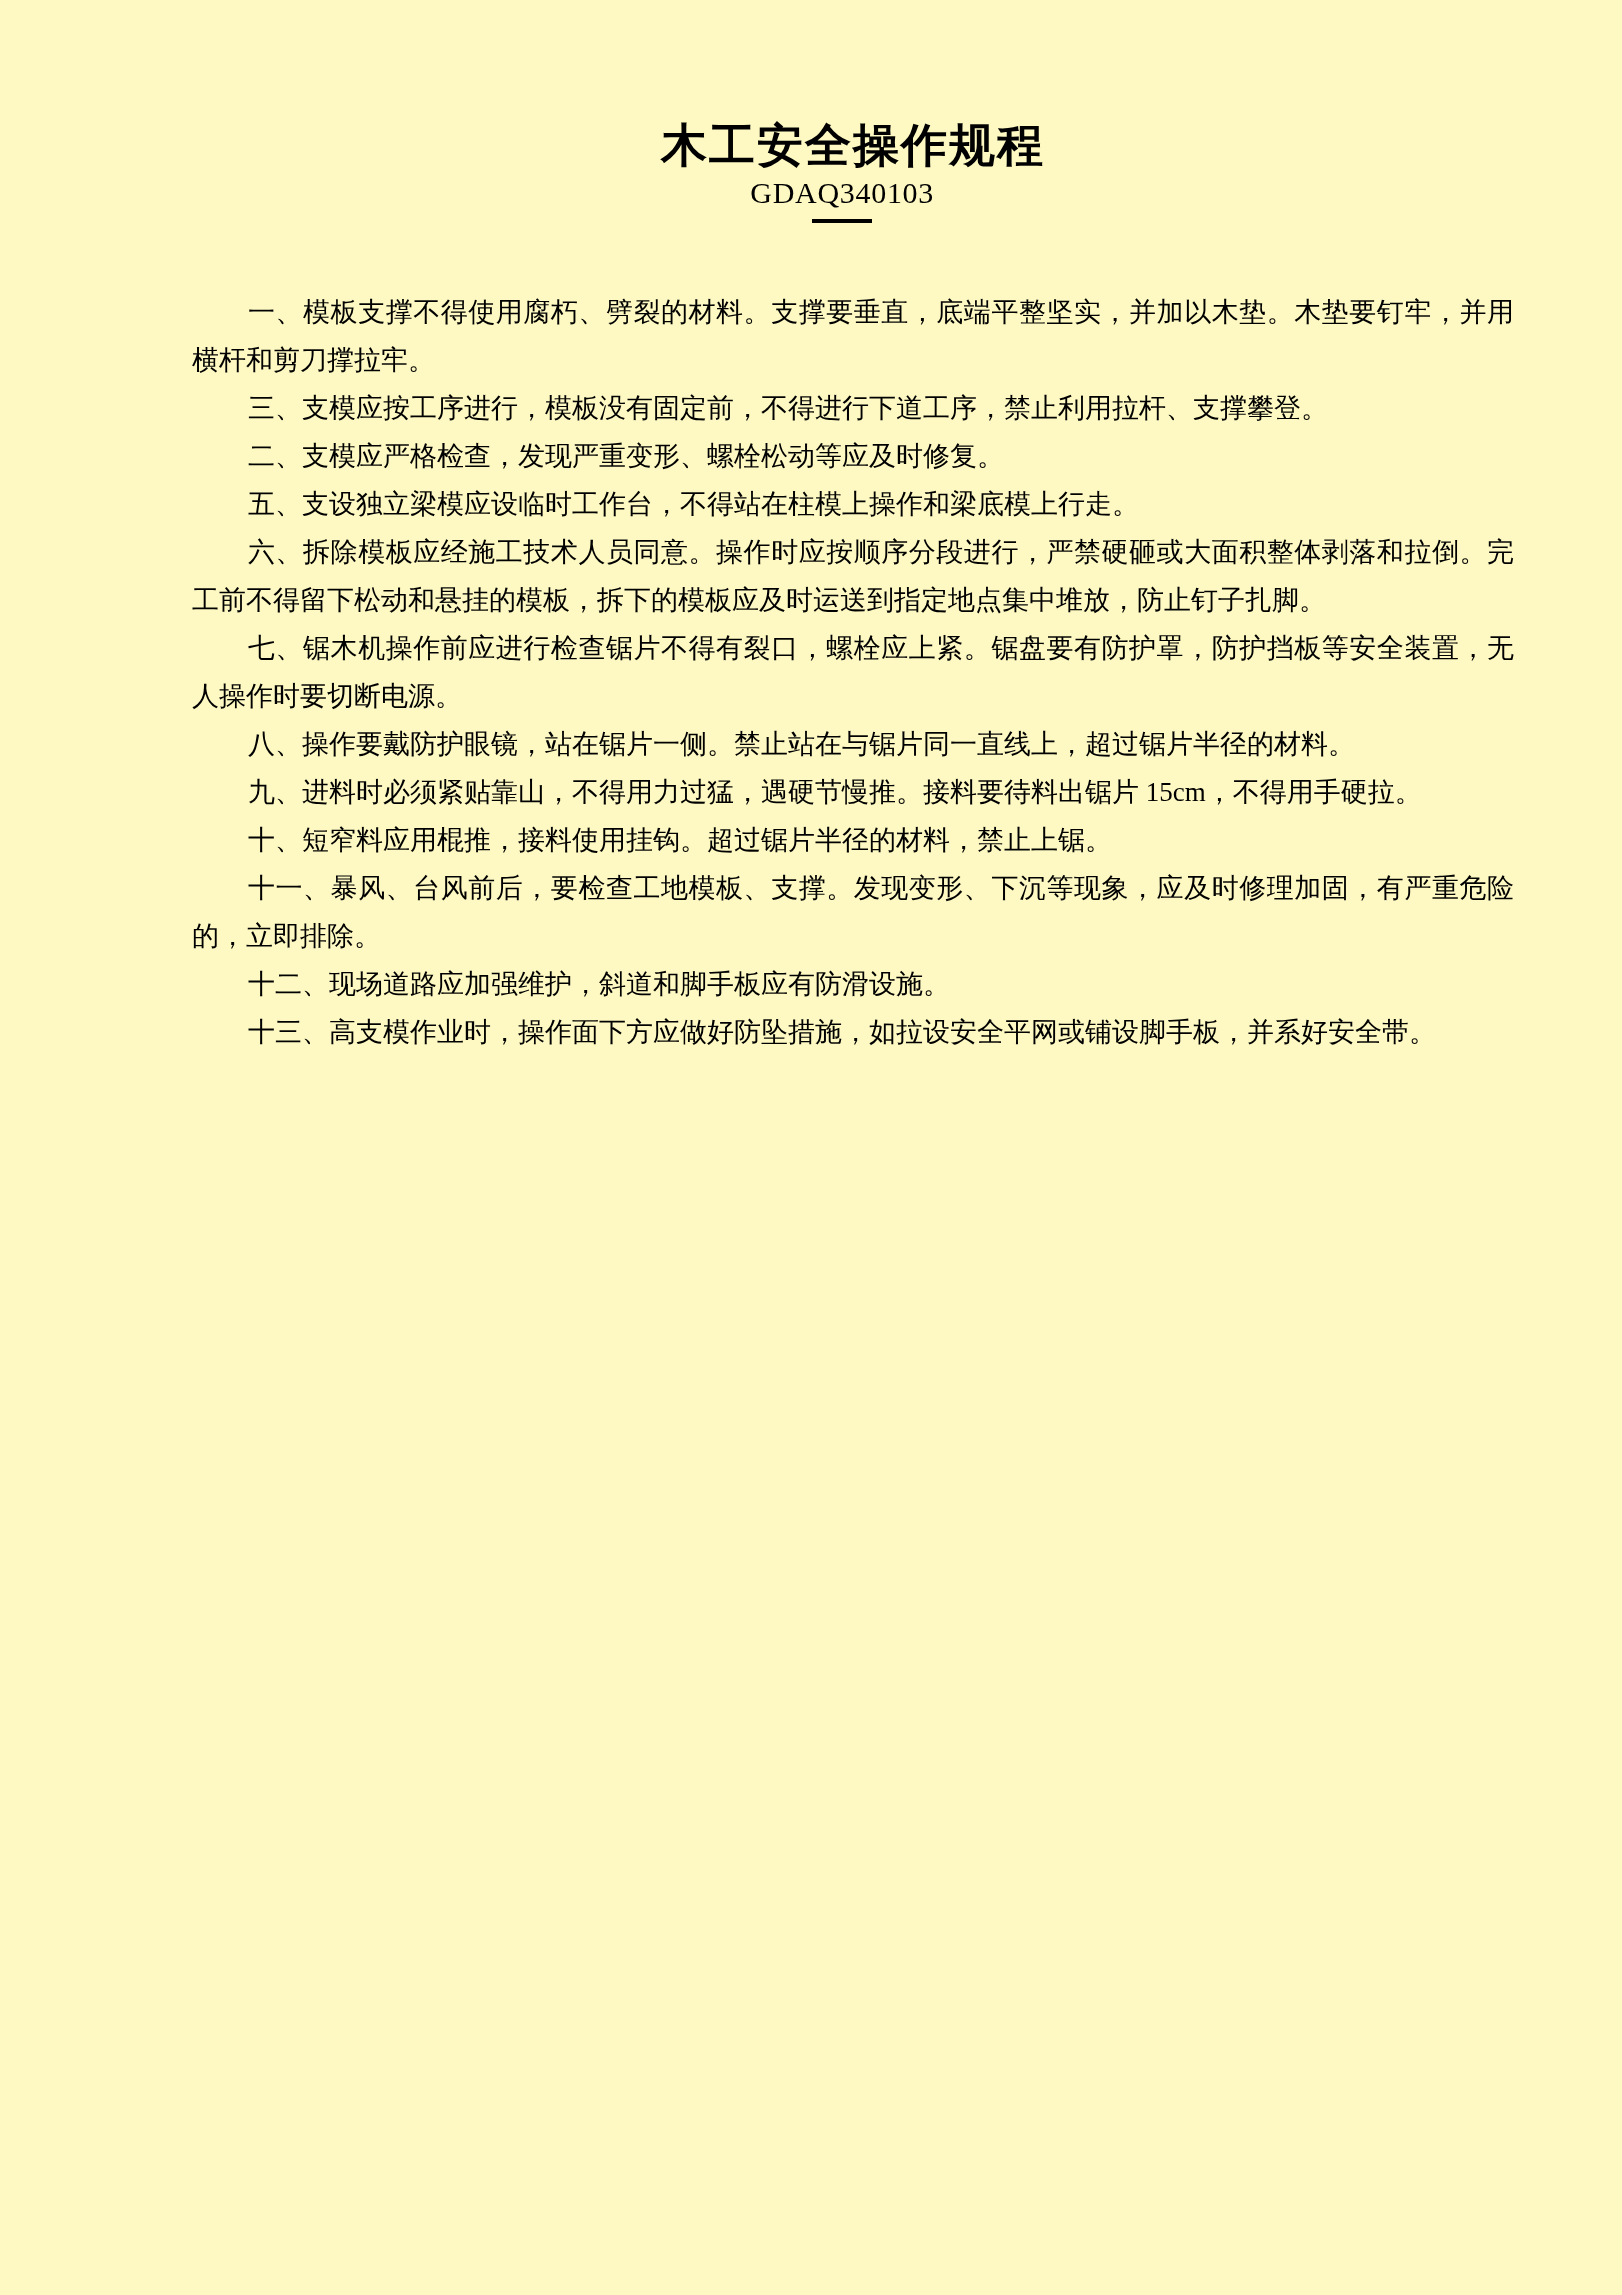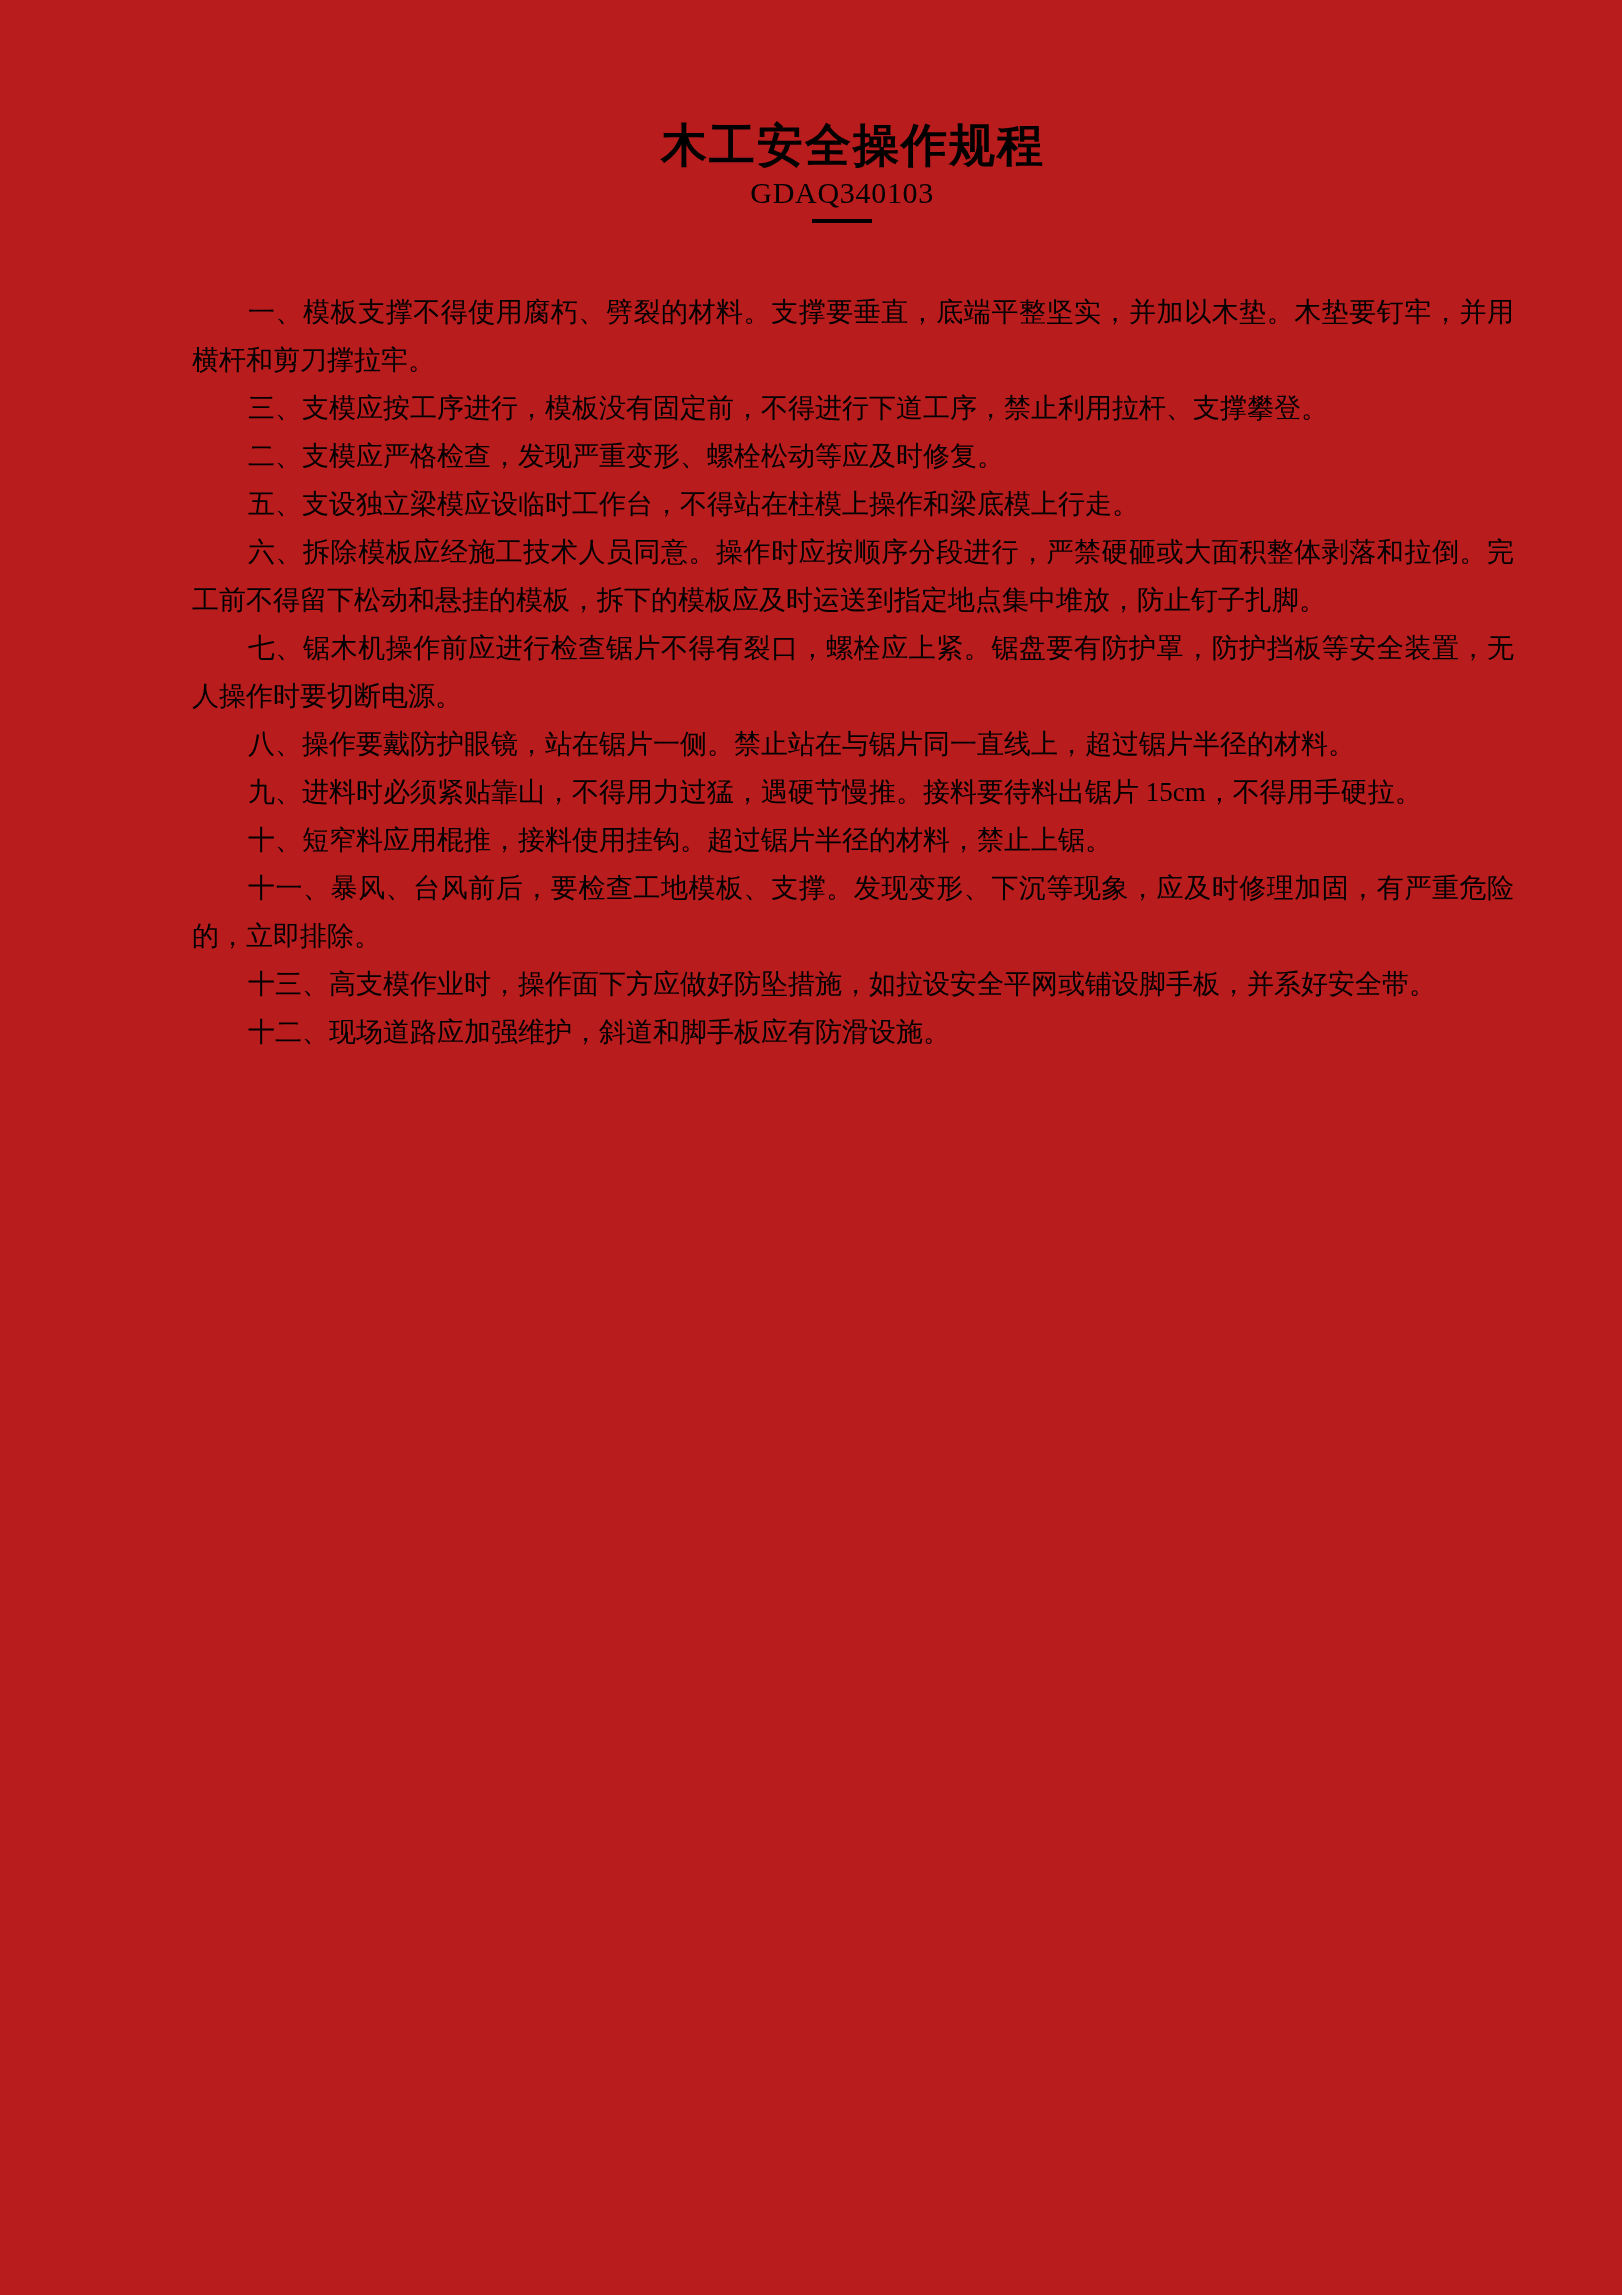--- a/index.html
+++ b/index.html
@@ -4,21 +4,21 @@
 <style>
   html, body {
     margin: 0;
     padding: 0;
     background: #ffffff;
   }
   .page {
     position: relative;
     width: 1623px;
     height: 2295px;
-    background: #b91c1c;
+    background: #fef9c3;
     color: #000000;
     overflow: hidden;
   }
   .column {
     margin-left: 192px;
     width: 1322px;
   }
   .title {
     margin: 0;
     padding-top: 120px;
@@ -81,19 +81,19 @@
       <p>一、模板支撑不得使用腐朽、劈裂的材料。支撑要垂直，底端平整坚实，并加以木垫。木垫要钉牢，并用横杆和剪刀撑拉牢。</p>
       <p>三、支模应按工序进行，模板没有固定前，不得进行下道工序，禁止利用拉杆、支撑攀登。</p>
       <p>二、支模应严格检查，发现严重变形、螺栓松动等应及时修复。</p>
       <p>五、支设独立梁模应设临时工作台，不得站在柱模上操作和梁底模上行走。</p>
       <p>六、拆除模板应经施工技术人员同意。操作时应按顺序分段进行，严禁硬砸或大面积整体剥落和拉倒。完工前不得留下松动和悬挂的模板，拆下的模板应及时运送到指定地点集中堆放，防止钉子扎脚。</p>
       <p>七、锯木机操作前应进行检查锯片不得有裂口，螺栓应上紧。锯盘要有防护罩，防护挡板等安全装置，无人操作时要切断电源。</p>
       <p>八、操作要戴防护眼镜，站在锯片一侧。禁止站在与锯片同一直线上，超过锯片半径的材料。</p>
       <p>九、进料时必须紧贴靠山，不得用力过猛，遇硬节慢推。接料要待料出锯片 15cm，不得用手硬拉。</p>
       <p>十、短窄料应用棍推，接料使用挂钩。超过锯片半径的材料，禁止上锯。</p>
       <p>十一、暴风、台风前后，要检查工地模板、支撑。发现变形、下沉等现象，应及时修理加固，有严重危险的，立即排除。</p>
+      <p>十二、现场道路应加强维护，斜道和脚手板应有防滑设施。</p>
       <p>十三、高支模作业时，操作面下方应做好防坠措施，如拉设安全平网或铺设脚手板，并系好安全带。</p>
-      <p>十二、现场道路应加强维护，斜道和脚手板应有防滑设施。</p>
     </div>
 
   </div>
 </div>
 
 
 </body></html>

